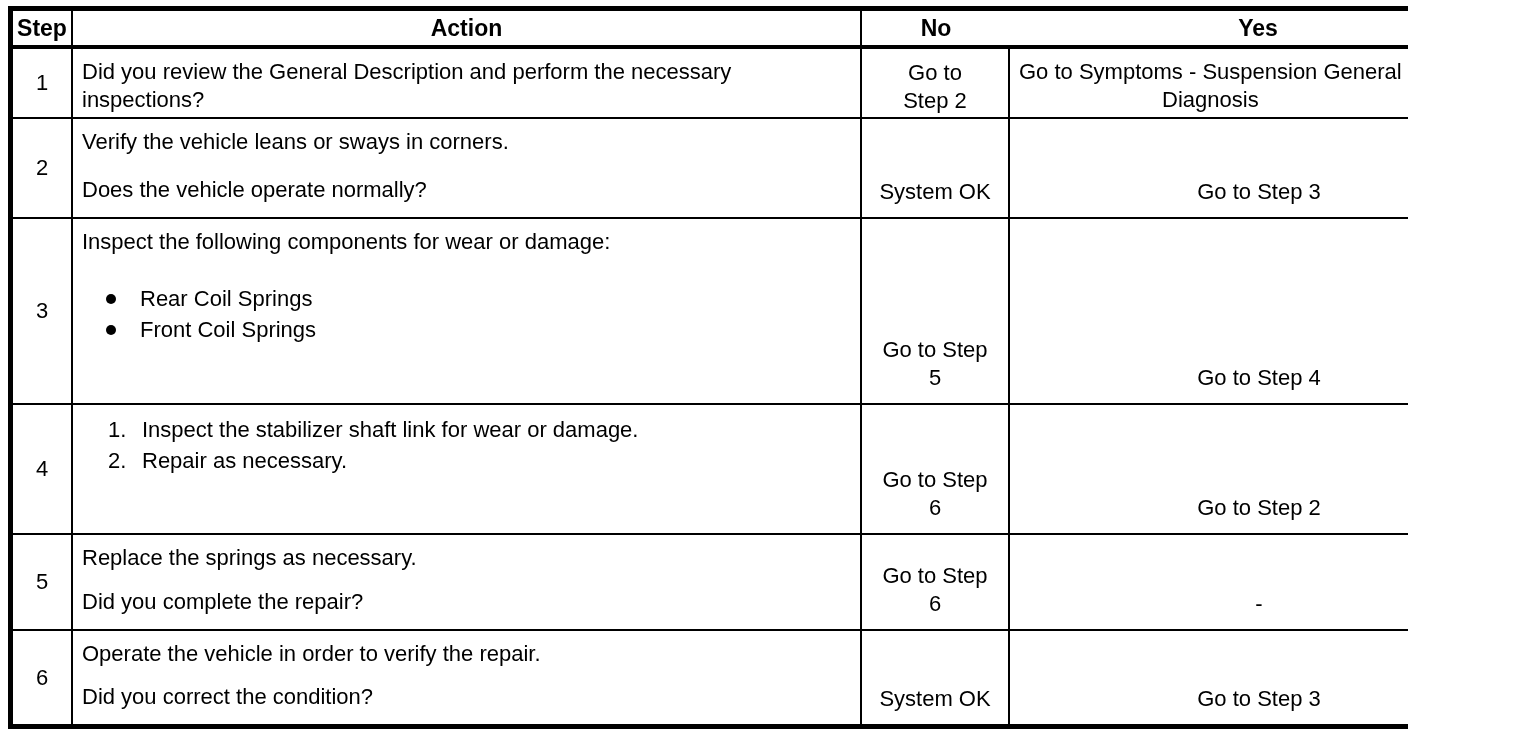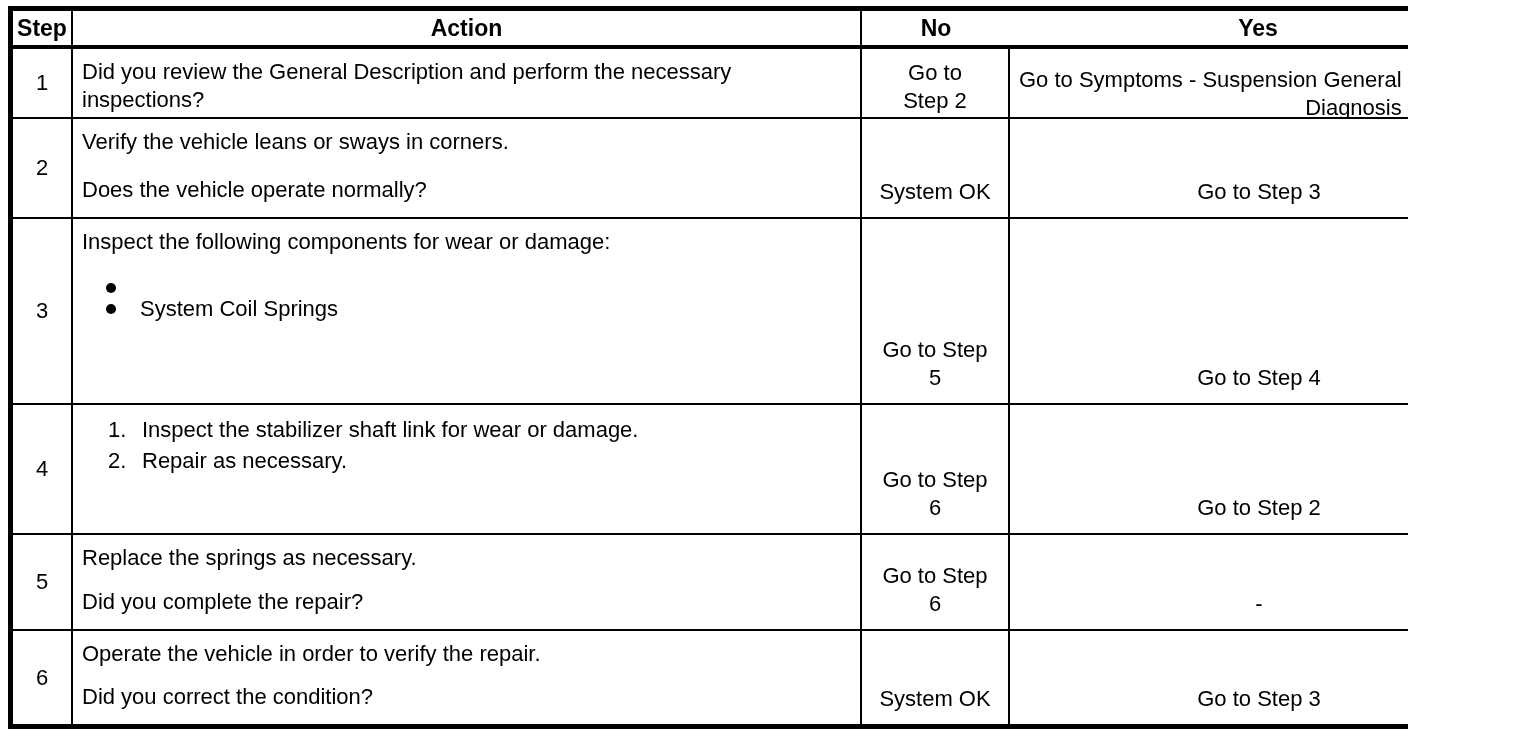--- a/index.html
+++ b/index.html
@@ -89,23 +89,22 @@
     align-items: center;
     justify-content: flex-end;
     text-align: center;
     white-space: pre-line;
     padding: 8px 6px 11px;
   }
   .yes-cell.v-center { justify-content: center; padding-bottom: 0; }
   .no-cell.top-left {
     align-items: flex-start;
     justify-content: flex-start;
-    text-align: right;
+    text-align: center;
     padding: 9px 2px 8px 9px;
-    margin-top: 8px;
   }
 </style>
 </head>
 <body>
 
 <div class="page">
   <div class="diag-table">
 
     <div class="cell header">Step</div>
     <div class="cell header">Action</div>
@@ -130,24 +129,25 @@
     <div class="cell yes-cell">System OK</div>
     <div class="cell no-cell last-col">Go to Step 3</div>
 
     <div class="cell step-cell">3</div>
     <div class="cell action-cell">
       <div>
         <div class="intro">Inspect the following components for wear or damage:</div>
         <div class="bullet-list">
           <div class="bullet-item">
             <span class="bullet-dot"></span>
+            <span>Rear Coil Springs</span>
           </div>
           <div class="bullet-item">
             <span class="bullet-dot"></span>
-            <span>System Coil Springs</span>
+            <span>Front Coil Springs</span>
           </div>
         </div>
       </div>
     </div>
     <div class="cell yes-cell">Go to Step
 5</div>
     <div class="cell no-cell last-col">Go to Step 4</div>
 
     <div class="cell step-cell">4</div>
     <div class="cell action-cell">

